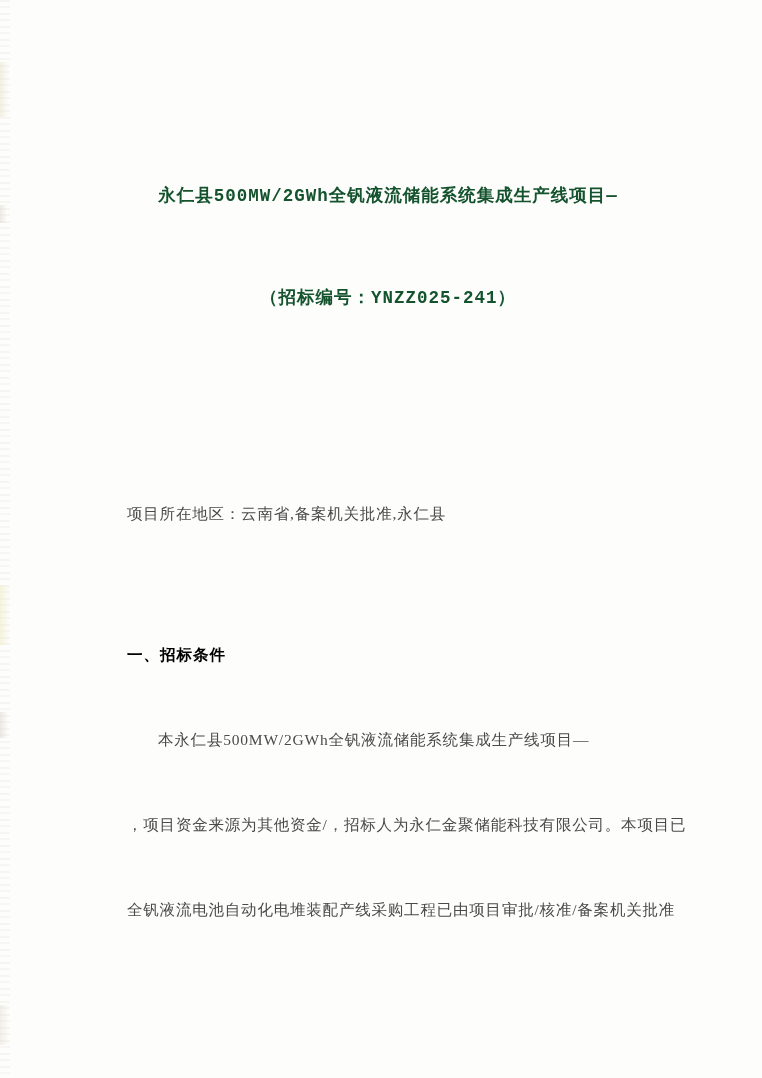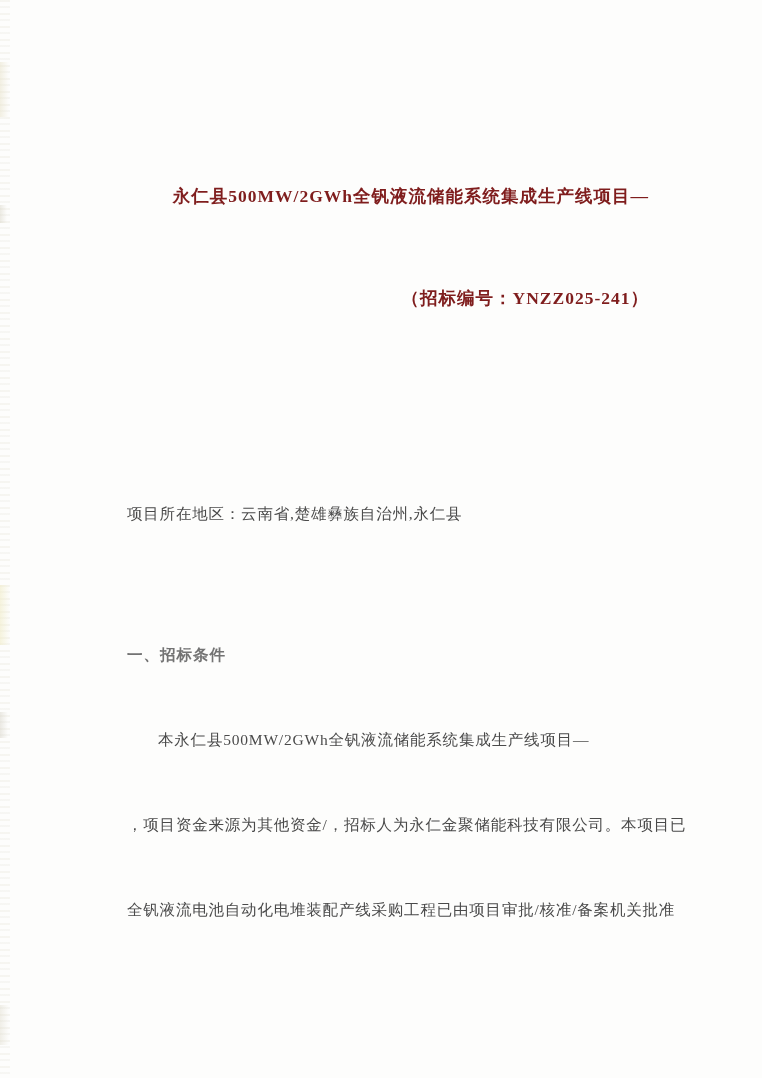--- a/index.html
+++ b/index.html
@@ -36,39 +36,40 @@
   .patch-d { top: 712px; width: 8px; height: 26px;  background: linear-gradient(to right, rgba(212,208,196,0.45), rgba(255,255,255,0)); }
   .patch-e { top: 1005px; width: 9px; height: 40px; background: linear-gradient(to right, rgba(220,216,200,0.4), rgba(255,255,255,0)); }
 
   .content {
     position: absolute;
     left: 127px;
     top: 111px;
     width: 522px;
   }
   .title-block {
-    text-align: right;
+    text-align: center;
     font-size: 17.5px;
     font-weight: 700;
     line-height: 34px;
     letter-spacing: 1px;
-    color: #7f1d1d;
+    color: #14532d;
     white-space: pre;
+    font-family: Liberation Mono, monospace;
   }
   .body-block {
     margin-top: 32px;
     font-size: 15.5px;
     line-height: 28.3px;
     letter-spacing: 0.8px;
     white-space: pre;
   }
   .line { white-space: pre; }
   .heading {
     font-weight: 700;
-    color: #737373;
+    color: #000000;
     letter-spacing: 1px;
   }
   .indent { padding-left: 31px; }
 </style>
 </head>
 <body>
 
 <div class="page">
 
   <div class="scan-edge"></div>
@@ -80,21 +81,21 @@
 
   <div class="content">
 
     <div class="title-block">
       <div class="line">永仁县500MW/2GWh全钒液流储能系统集成生产线项目—</div>
       <div class="line">（招标编号：YNZZ025-241）</div>
     </div>
 
     <div class="body-block">
 
-      <div class="line">项目所在地区：云南省,楚雄彝族自治州,永仁县</div>
+      <div class="line">项目所在地区：云南省,备案机关批准,永仁县</div>
 
       
       <div class="line heading">一、招标条件</div>
       <div class="line indent">本永仁县500MW/2GWh全钒液流储能系统集成生产线项目—</div>
       <div class="line">，项目资金来源为其他资金/，招标人为永仁金聚储能科技有限公司。本项目已</div>
       <div class="line">全钒液流电池自动化电堆装配产线采购工程已由项目审批/核准/备案机关批准</div>
       
 
       
       

